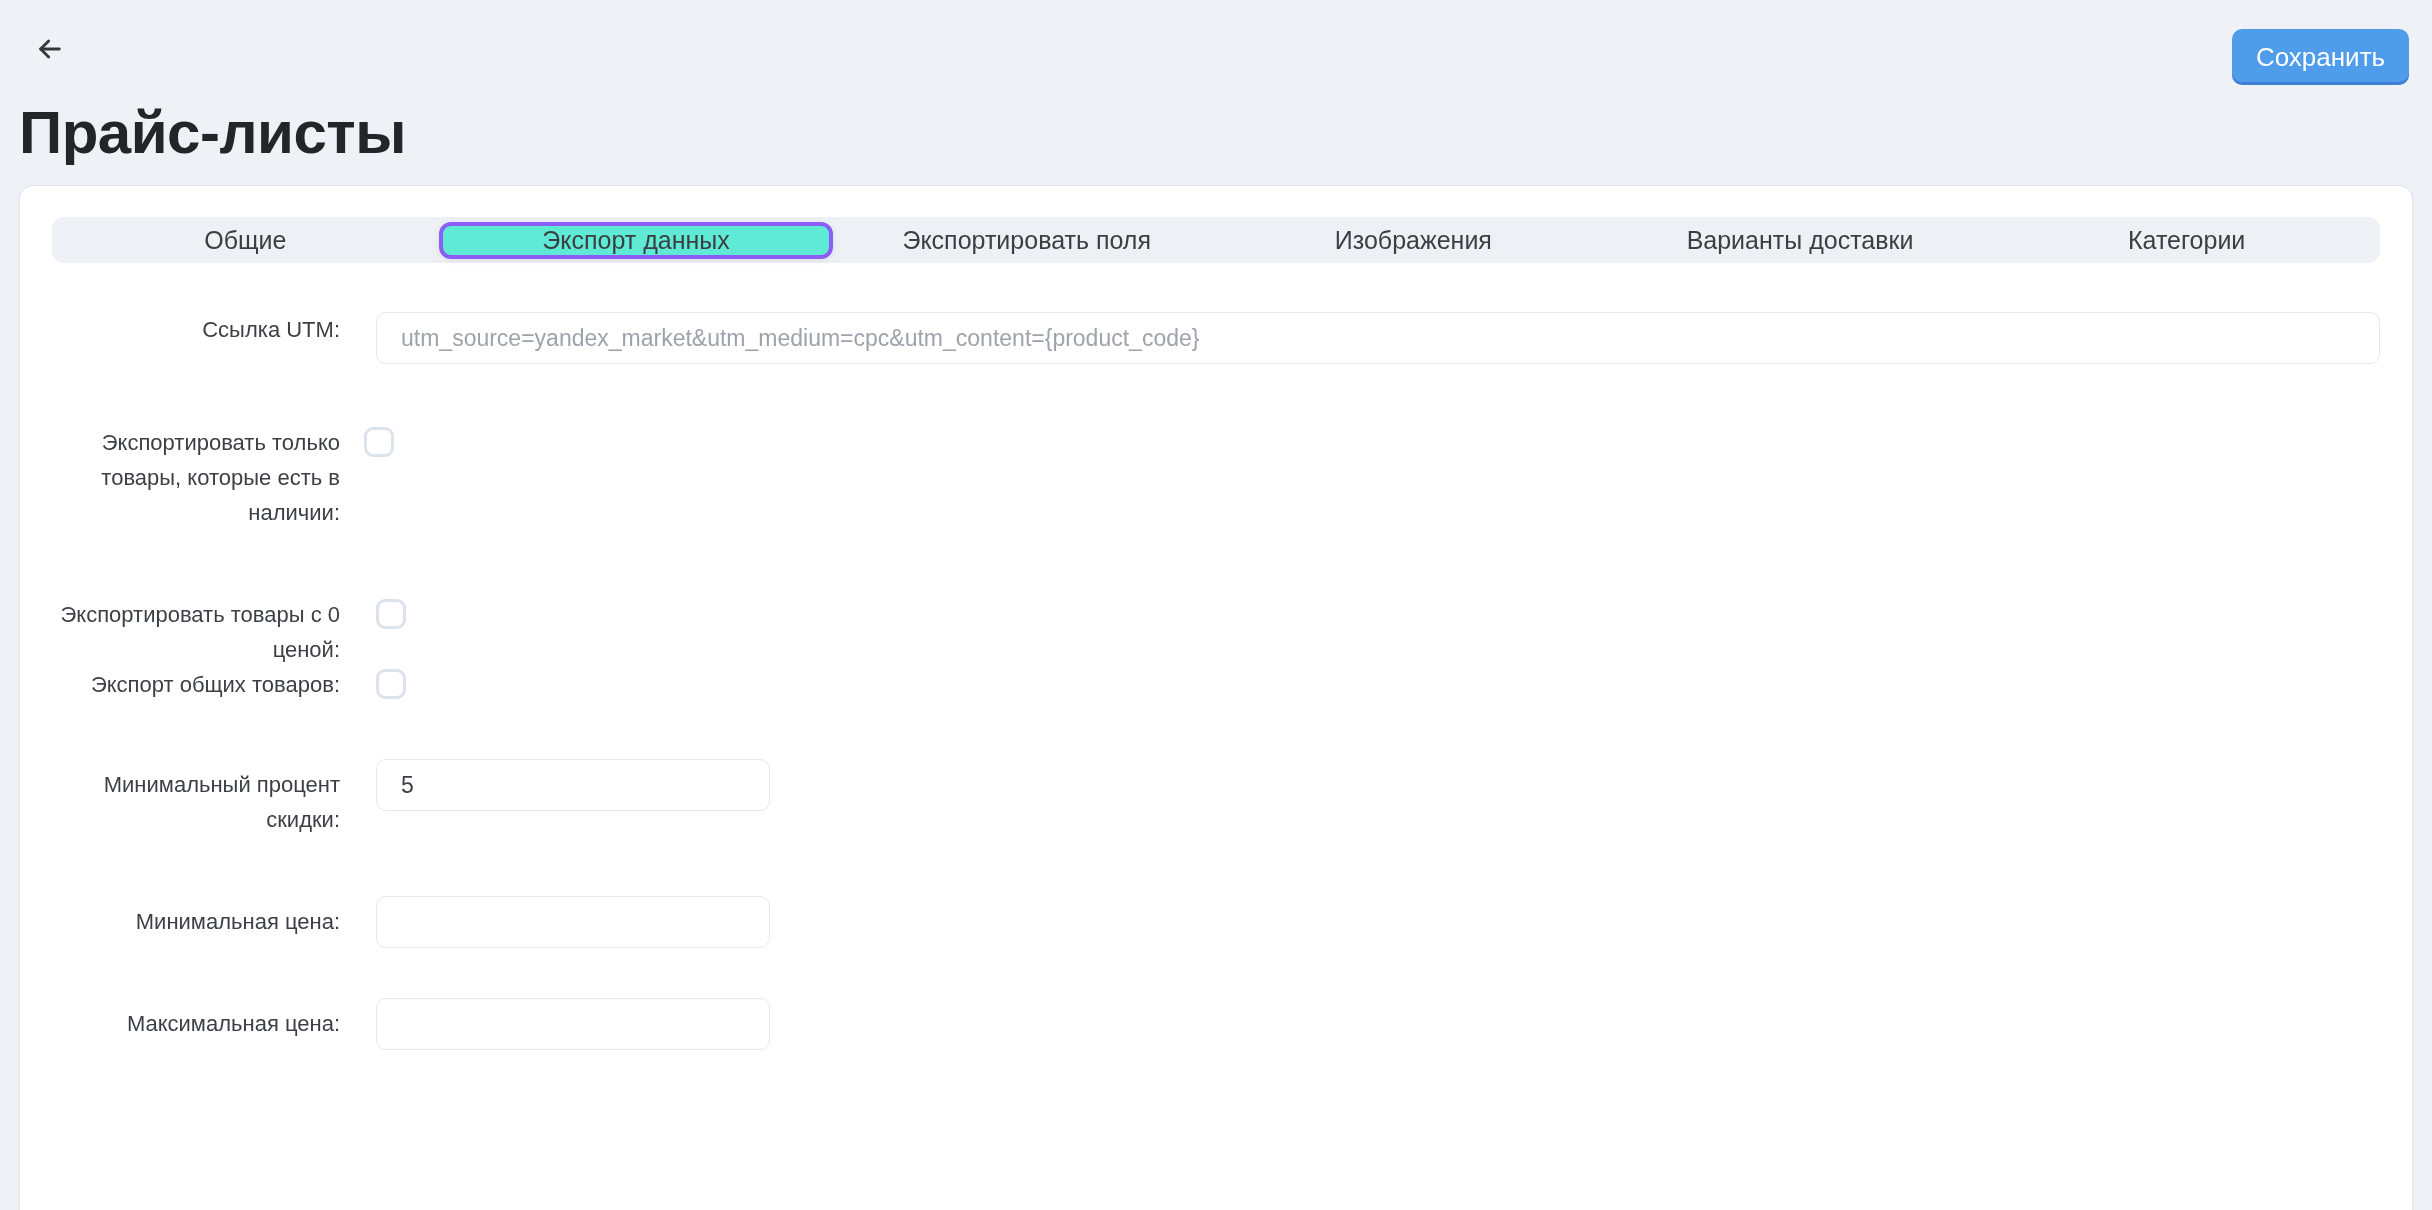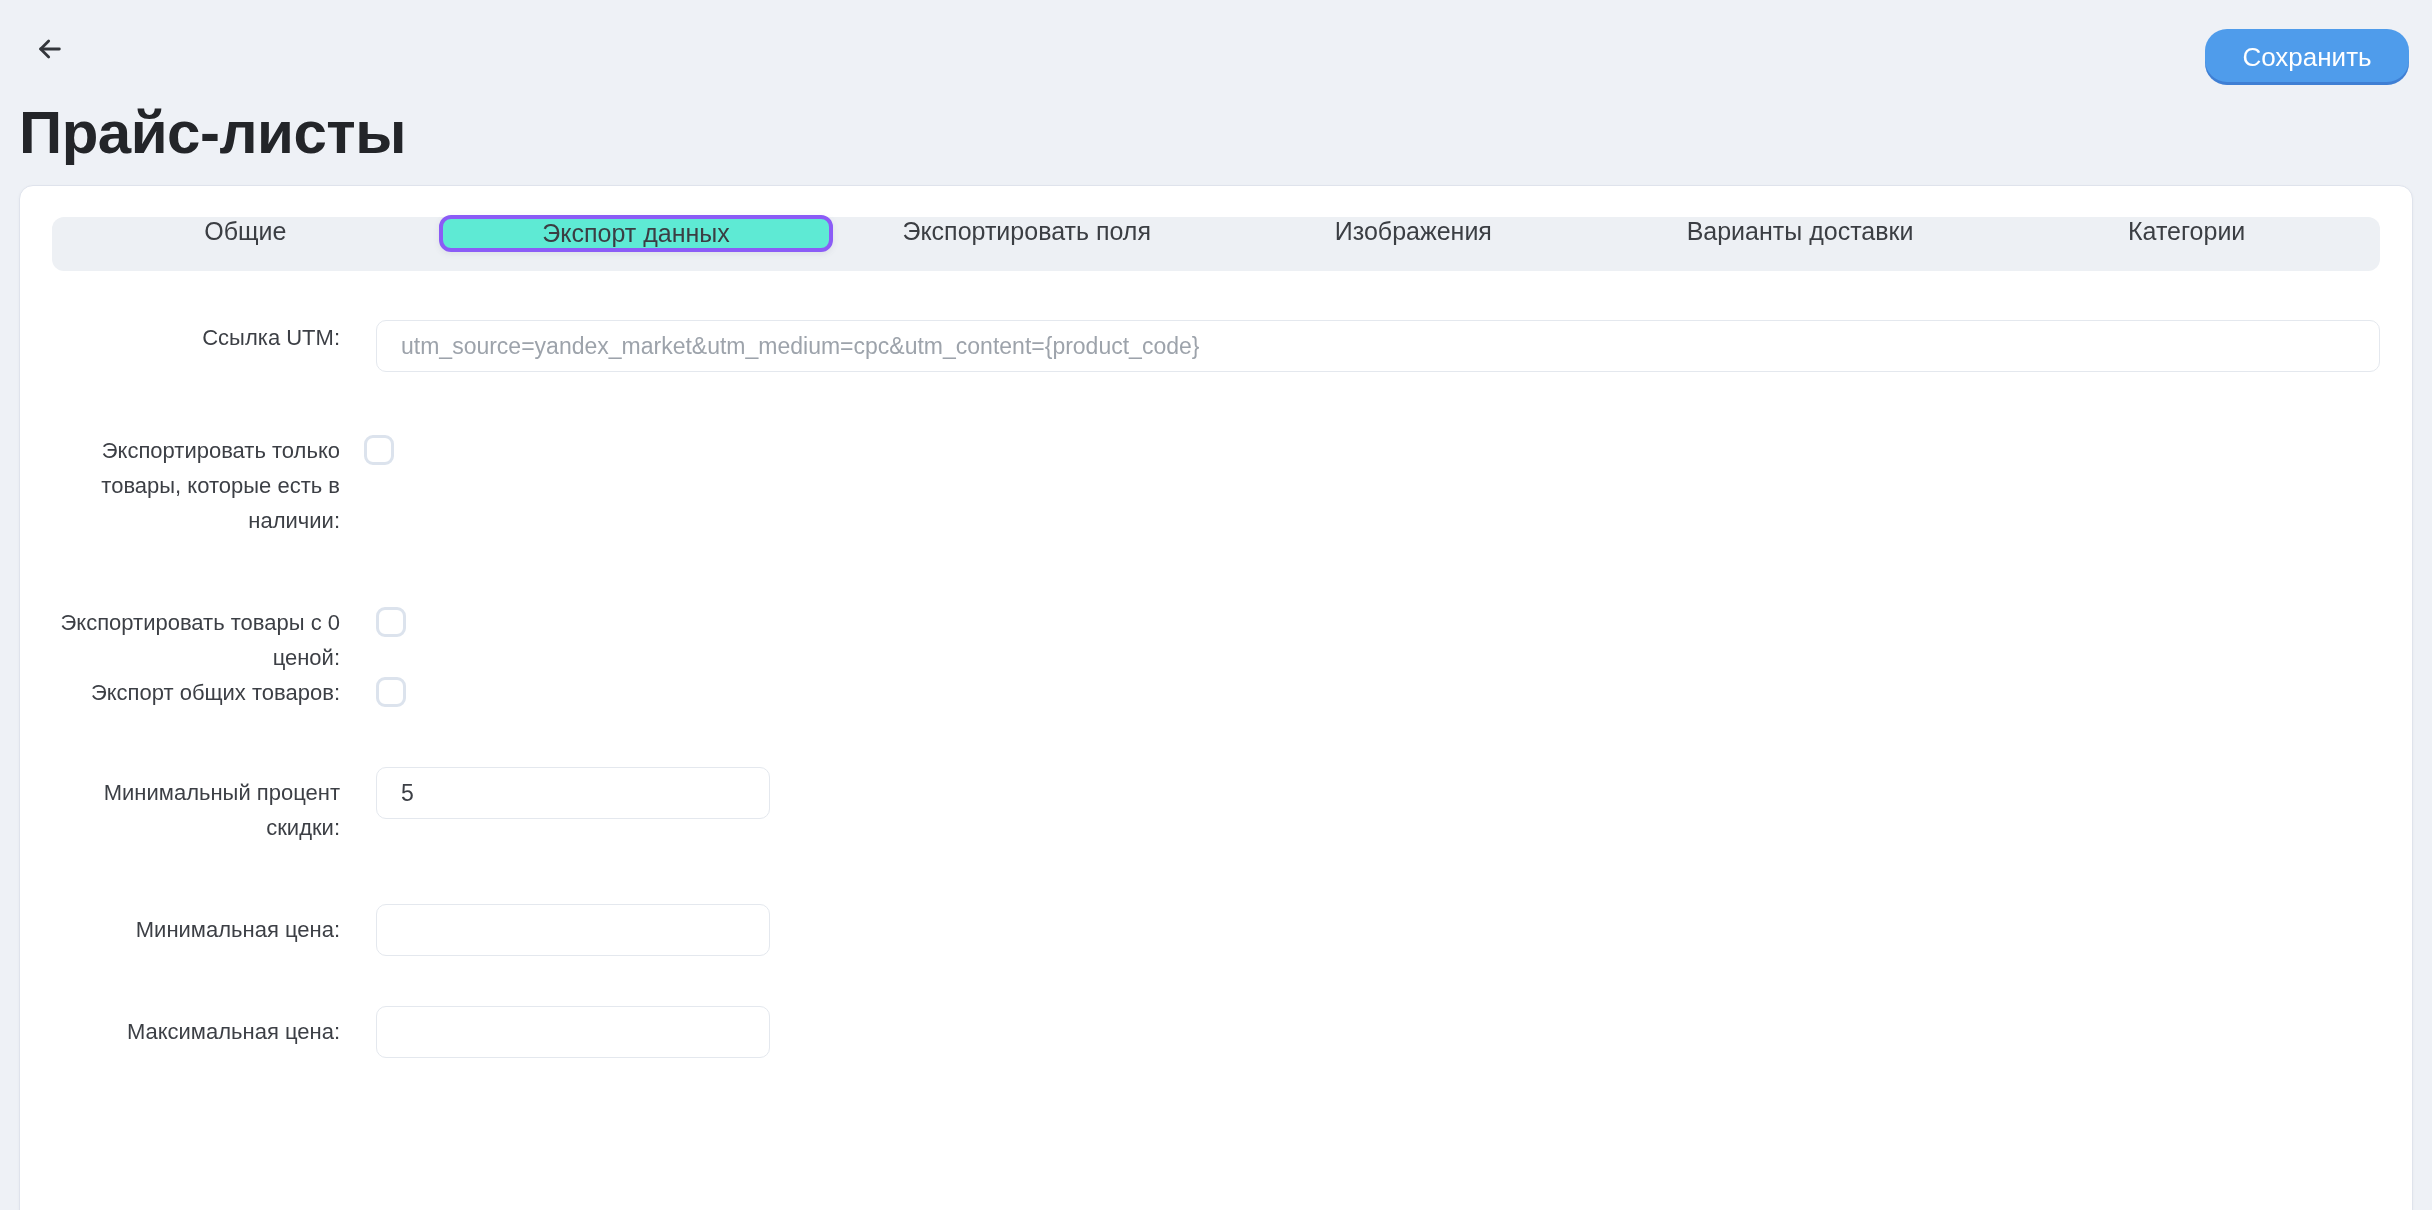--- a/index.html
+++ b/index.html
@@ -16,25 +16,25 @@
   .topbar { position: relative; height: 84px; padding: 29px 23px 0 34px; }
   .back-btn {
     background: none; border: none; cursor: pointer;
     width: 40px; height: 40px; padding: 0;
     display: flex; align-items: center; justify-content: flex-start;
     color: #33363b;
   }
   .back-btn svg { width: 32px; height: 32px; }
   .save-btn {
     position: absolute; top: 29px; right: 23px;
-    width: 204px; height: 56px;
+    width: 177px; height: 56px;
     background: #4f9ceb; color: #ffffff;
     font-family: "Liberation Sans", sans-serif;
     font-size: 26px;
-    border: none; border-radius: 22px;
+    border: none; border-radius: 10px;
     box-shadow: inset 0 -3px 0 rgba(35, 75, 170, 0.35);
     cursor: pointer;
   }
 
   
   .page-title {
     margin: 19px 0 0 19px;
     font-size: 60px; line-height: 60px; font-weight: 700;
     color: #232529; letter-spacing: -0.5px;
   }
@@ -45,22 +45,22 @@
     height: 1060px;
     background: #ffffff;
     border: 1px solid #dfe3ec;
     border-radius: 14px;
     padding: 31px 32px;
     box-shadow: 0 1px 3px rgba(60, 70, 90, 0.05);
   }
 
   
   .tabs {
-    display: flex; align-items: flex-start;
-    height: 54px;
+    display: flex; align-items: center;
+    height: 46px;
     background: #edf0f4;
     border-radius: 12px;
     margin-bottom: 49px;
   }
   .tab {
     flex: 1 1 0;
     display: flex; align-items: center; justify-content: center;
     font-size: 25px; color: #3b3e43;
     border-radius: 12px;
     cursor: pointer;

